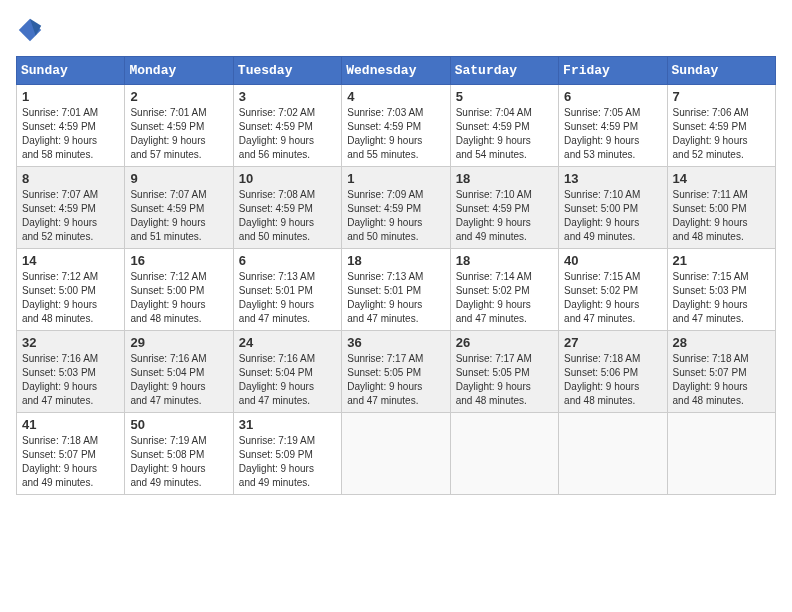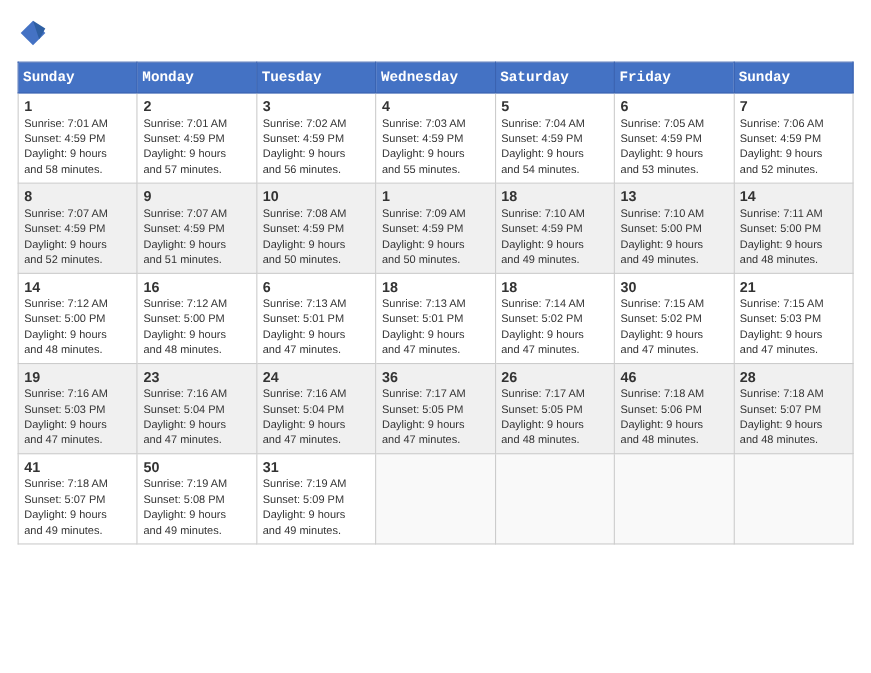--- a/index.html
+++ b/index.html
@@ -197,51 +197,51 @@
         </td>
         <td>
           <span class="day-num">18</span>
           <div class="day-info">Sunrise: 7:13 AM<br>Sunset: 5:01 PM<br>Daylight: 9 hours<br>and 47 minutes.</div>
         </td>
         <td>
           <span class="day-num">18</span>
           <div class="day-info">Sunrise: 7:14 AM<br>Sunset: 5:02 PM<br>Daylight: 9 hours<br>and 47 minutes.</div>
         </td>
         <td>
-          <span class="day-num">30</span>
+          <span class="day-num">40</span>
           <div class="day-info">Sunrise: 7:15 AM<br>Sunset: 5:02 PM<br>Daylight: 9 hours<br>and 47 minutes.</div>
         </td>
         <td>
           <span class="day-num">21</span>
           <div class="day-info">Sunrise: 7:15 AM<br>Sunset: 5:03 PM<br>Daylight: 9 hours<br>and 47 minutes.</div>
         </td>
       </tr>
       <tr>
         <td>
-          <span class="day-num">19</span>
+          <span class="day-num">32</span>
           <div class="day-info">Sunrise: 7:16 AM<br>Sunset: 5:03 PM<br>Daylight: 9 hours<br>and 47 minutes.</div>
         </td>
         <td>
-          <span class="day-num">23</span>
+          <span class="day-num">29</span>
           <div class="day-info">Sunrise: 7:16 AM<br>Sunset: 5:04 PM<br>Daylight: 9 hours<br>and 47 minutes.</div>
         </td>
         <td>
           <span class="day-num">24</span>
           <div class="day-info">Sunrise: 7:16 AM<br>Sunset: 5:04 PM<br>Daylight: 9 hours<br>and 47 minutes.</div>
         </td>
         <td>
           <span class="day-num">36</span>
           <div class="day-info">Sunrise: 7:17 AM<br>Sunset: 5:05 PM<br>Daylight: 9 hours<br>and 47 minutes.</div>
         </td>
         <td>
           <span class="day-num">26</span>
           <div class="day-info">Sunrise: 7:17 AM<br>Sunset: 5:05 PM<br>Daylight: 9 hours<br>and 48 minutes.</div>
         </td>
         <td>
-          <span class="day-num">46</span>
+          <span class="day-num">27</span>
           <div class="day-info">Sunrise: 7:18 AM<br>Sunset: 5:06 PM<br>Daylight: 9 hours<br>and 48 minutes.</div>
         </td>
         <td>
           <span class="day-num">28</span>
           <div class="day-info">Sunrise: 7:18 AM<br>Sunset: 5:07 PM<br>Daylight: 9 hours<br>and 48 minutes.</div>
         </td>
       </tr>
       <tr>
         <td>
           <span class="day-num">41</span>

